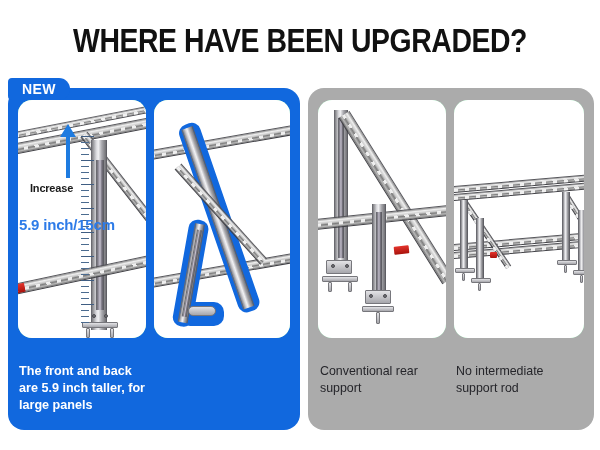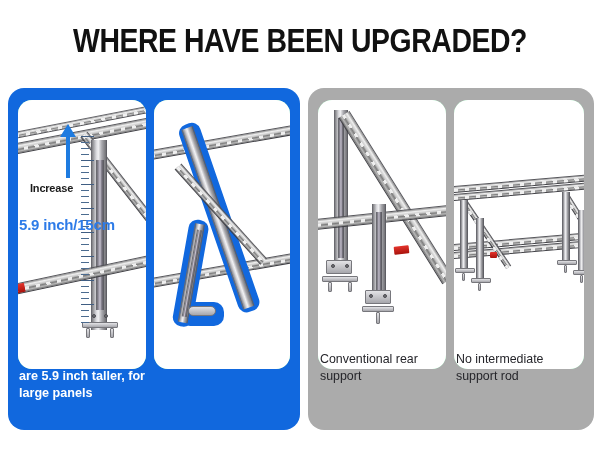--- a/index.html
+++ b/index.html
@@ -37,21 +37,21 @@
     color:#ffffff;font-weight:bold;font-size:14px;
     letter-spacing:0.5px;text-align:center;
   }
   .badge-new{left:8px;width:62px;background:#1168DE;
     border-radius:4px 11px 11px 4px;}
   .badge-old{right:6px;width:62px;background:#6E7177;
     border-radius:11px 4px 4px 11px;}
 
   
   .card{
-    position:absolute;top:100px;height:269px;
+    position:absolute;top:100px;height:238px;
     background:#86efac;border-radius:14px;overflow:hidden;
   }
   .card1{left:18px;width:128px;}
   .card2{left:154px;width:136px;}
   .card3{left:318px;width:128px;}
   .card4{left:454px;width:130px;}
 
   .photo{position:absolute;inset:0;overflow:hidden;background:#fff;}
 
   
@@ -113,37 +113,38 @@
     position:absolute;left:1px;top:116px;
     font-size:15px;font-weight:bold;color:#2D7BE8;letter-spacing:-.2px;
     white-space:nowrap;
   }
 
   
   .hl{position:absolute;background:#1168DE;border-radius:9px;}
 
   
   .cap{
-    position:absolute;font-size:12.6px;font-weight:bold;line-height:1.36;
+    position:absolute;font-size:12.6px;font-weight:bold;line-height:1.36;margin-top:12px;
   }
   .cap-blue{color:#ffffff;}
   .cap-gray{color:#25252a;font-weight:normal;font-size:12.4px;}
   .cap1{left:19px;top:351px;width:126px;}
   .cap2{left:155px;top:351px;width:140px;}
   .cap3{left:320px;top:351px;width:128px;}
   .cap4{left:456px;top:351px;width:132px;}
 </style>
 </head>
 <body>
 
 <div class="page">
 
   <div class="title">WHERE HAVE BEEN UPGRADED?</div>
 
   <div class="panel panel-new"></div>
+  <div class="badge badge-new">NEW</div>
 
   <div class="card card1">
     <div class="photo">
 
       <div class="rail" style="left:-16px;top:46px;width:170px;height:11px;transform:rotate(-11deg);transform-origin:left center;">
         <div class="holes"></div>
       </div>
 
       <div class="rail" style="left:-14px;top:34px;width:172px;height:7px;transform:rotate(-11deg);transform-origin:left center;opacity:.92;">
         <div class="holes"></div>

